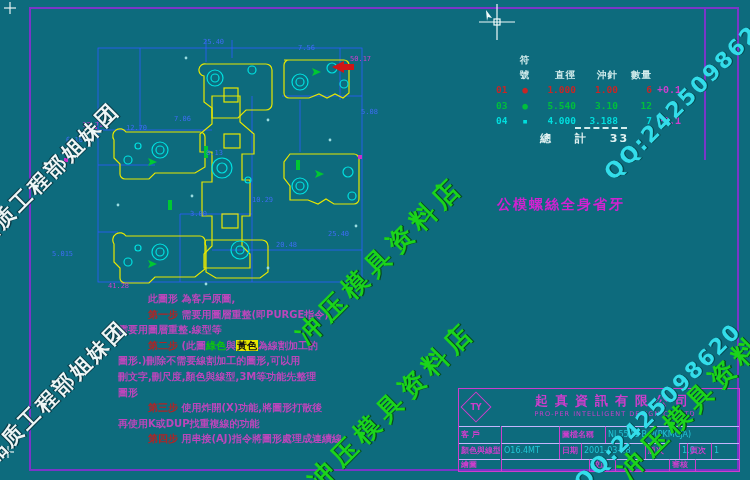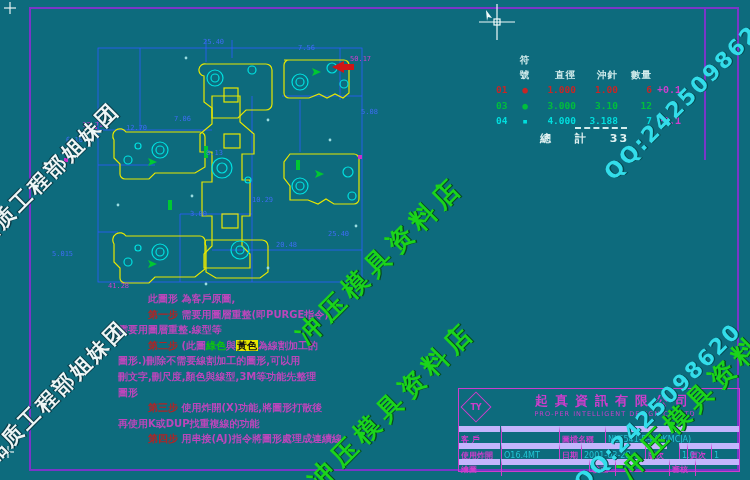--- a/index.html
+++ b/index.html
@@ -36,21 +36,21 @@
       font-weight:bold;line-height:15.6px;}
   .note-line{white-space:nowrap;}
   .n-m{color:#bb46bb;} .n-r{color:#b22424;} .n-g{color:#10c210;} .n-y{color:#e6e600;}
   .n-hy{color:#111;background:#e6e600;padding:0 1px;}
   
   .dim{position:absolute;font-size:7px;z-index:6;font-family:"DejaVu Sans Mono",monospace;}
   .d-b{color:#3e6cf2;} .d-m{color:#cf3ecf;}
   
   #title-block{position:absolute;left:458px;top:388px;width:280px;height:82px;z-index:10;
       border:1px solid #cc3ecc;}
-  .tb-cell{position:absolute;border-left:1px solid #cc3ecc;border-top:6px solid #c4b5fd;
+  .tb-cell{position:absolute;border-left:1px solid #cc3ecc;border-top:1px solid #c4b5fd;
       font-size:8px;line-height:15px;white-space:nowrap;overflow:hidden;padding-left:2px;}
   .tb-l{color:#cc3ecc;font-weight:bold;} .tb-v{color:#22c6d6;}
   #tb-company{position:absolute;left:40px;top:3px;width:232px;text-align:center;color:#cc3ecc;
       font-weight:bold;font-size:13px;letter-spacing:7px;white-space:nowrap;}
   #tb-company-en{position:absolute;left:40px;top:21px;width:232px;text-align:center;color:#cc3ecc;
       font-size:6.5px;letter-spacing:1px;white-space:nowrap;}
   #tb-logo{position:absolute;left:6px;top:7px;width:20px;height:20px;border:1.5px solid #cc3ecc;
       transform:rotate(45deg);}
   #tb-logo span{position:absolute;inset:0;display:flex;align-items:center;justify-content:center;
       transform:rotate(-45deg);color:#cc3ecc;font-size:8px;font-weight:bold;}
@@ -166,29 +166,30 @@
       <path d="M486,10 l6,8 -4,-1 -1,4 z" fill="#f2fbfb" stroke="none"></path>
     </g>
   </svg>
 
   <div id="punch-table">
     <div class="pt-head pt-row">
       <span class="pt-no"></span><span class="pt-sym">符號</span><span class="pt-dia">直徑</span><span class="pt-pin">沖針</span><span class="pt-qty">數量</span>
     </div>
     <div id="pt-rows">
         <div class="pt-row c-red"><span class="pt-no">01</span><span class="pt-sym">●</span><span class="pt-dia">1.000</span><span class="pt-pin">1.00</span><span class="pt-qty">6</span><span class="pt-tol">+0.1</span></div>
-        <div class="pt-row c-green"><span class="pt-no">03</span><span class="pt-sym">●</span><span class="pt-dia">3.000</span><span class="pt-pin">3.10</span><span class="pt-qty">12</span><span class="pt-tol"></span></div>
+        <div class="pt-row c-green"><span class="pt-no">03</span><span class="pt-sym">●</span><span class="pt-dia">5.540</span><span class="pt-pin">3.10</span><span class="pt-qty">12</span><span class="pt-tol"></span></div>
         <div class="pt-row c-cyan"><span class="pt-no">04</span><span class="pt-sym">▪</span><span class="pt-dia">4.000</span><span class="pt-pin">3.188</span><span class="pt-qty">7</span><span class="pt-tol">+0.1</span></div>
       </div>
   </div>
   <div id="pt-sep"></div>
   <div id="pt-total">
     <span>總 計</span><b>33</b>
   </div>
 
+  <div id="drawing-title">公模螺絲全身省牙</div>
 
   <div id="notes">
       <div class="note-line" style="padding-left: 58px;"><span class="n-m">此圖形 為客戶原圖,</span></div>
       <div class="note-line" style="padding-left: 58px;"><span class="n-r">第一步 </span><span class="n-m">需要用圖層重整(即PURGE指令)</span></div>
       <div class="note-line" style="padding-left: 28px;"><span class="n-m">需要用圖層重整.線型等</span></div>
       <div class="note-line" style="padding-left: 58px;"><span class="n-r">第二步 </span><span class="n-m">(此圖</span><span class="n-g">綠色</span><span class="n-m">與</span><span class="n-hy">黃色</span><span class="n-m">為線割加工的</span></div>
       <div class="note-line" style="padding-left: 28px;"><span class="n-m">圖形.)刪除不需要線割加工的圖形,可以用</span></div>
       <div class="note-line" style="padding-left: 28px;"><span class="n-m">刪文字,刪尺度,顏色與線型,3M等功能先整理</span></div>
       <div class="note-line" style="padding-left: 28px;"><span class="n-m">圖形</span></div>
       <div class="note-line" style="padding-left: 58px;"><span class="n-r">第三步 </span><span class="n-m">使用炸開(X)功能,將圖形打散後</span></div>
@@ -217,21 +218,21 @@
   <div id="title-block">
     <div id="tb-logo">
         <span>TY</span>
       </div>
     <div id="tb-company">起真資訊有限公司</div>
     <div id="tb-company-en">PRO-PER INTELLIGENT DESIGN CO.,LTD</div>
   <div class="tb-cell tb-l" style="left: 0px; top: 37px; width: 39px; height: 16px; line-height: 15px; border-left: none;">客 戶</div>
       <div class="tb-cell tb-v" style="left: 42px; top: 37px; width: 55px; height: 16px; line-height: 15px;"></div>
       <div class="tb-cell tb-l" style="left: 100px; top: 37px; width: 43px; height: 16px; line-height: 15px;">圖檔名稱</div>
       <div class="tb-cell tb-v" style="left: 146px; top: 37px; width: 131px; height: 16px; line-height: 15px;">NL5541-B-P(PKMCJA)</div>
-      <div class="tb-cell tb-l" style="left: 0px; top: 54px; width: 39px; height: 15px; line-height: 14px; border-left: none;">使用炸開</div>
+      <div class="tb-cell tb-l" style="left: 0px; top: 54px; width: 39px; height: 15px; line-height: 14px; border-left: none;">顏色與線型</div>
       <div class="tb-cell tb-v" style="left: 42px; top: 54px; width: 55px; height: 15px; line-height: 14px;">O16.4MT</div>
       <div class="tb-cell tb-l" style="left: 100px; top: 54px; width: 19px; height: 15px; line-height: 14px;">日期</div>
       <div class="tb-cell tb-v" style="left: 122px; top: 54px; width: 61px; height: 15px; line-height: 14px;">2001-03-28</div>
       <div class="tb-cell tb-l" style="left: 186px; top: 54px; width: 19px; height: 15px; line-height: 14px;">版次</div>
       <div class="tb-cell tb-v" style="left: 220px; top: 54px; width: 17px; height: 15px; line-height: 14px;">1.0</div>
       <div class="tb-cell tb-l" style="left: 228px; top: 54px; width: 21px; height: 15px; line-height: 14px;">頁次</div>
       <div class="tb-cell tb-v" style="left: 252px; top: 54px; width: 25px; height: 15px; line-height: 14px;">1</div>
       <div class="tb-cell tb-l" style="left: 0px; top: 70px; width: 39px; height: 11px; line-height: 10px; border-left: none;">繪圖</div>
       <div class="tb-cell tb-v" style="left: 42px; top: 70px; width: 85px; height: 11px; line-height: 10px;"></div>
       <div class="tb-cell tb-l" style="left: 130px; top: 70px; width: 23px; height: 11px; line-height: 10px;">校正</div>

